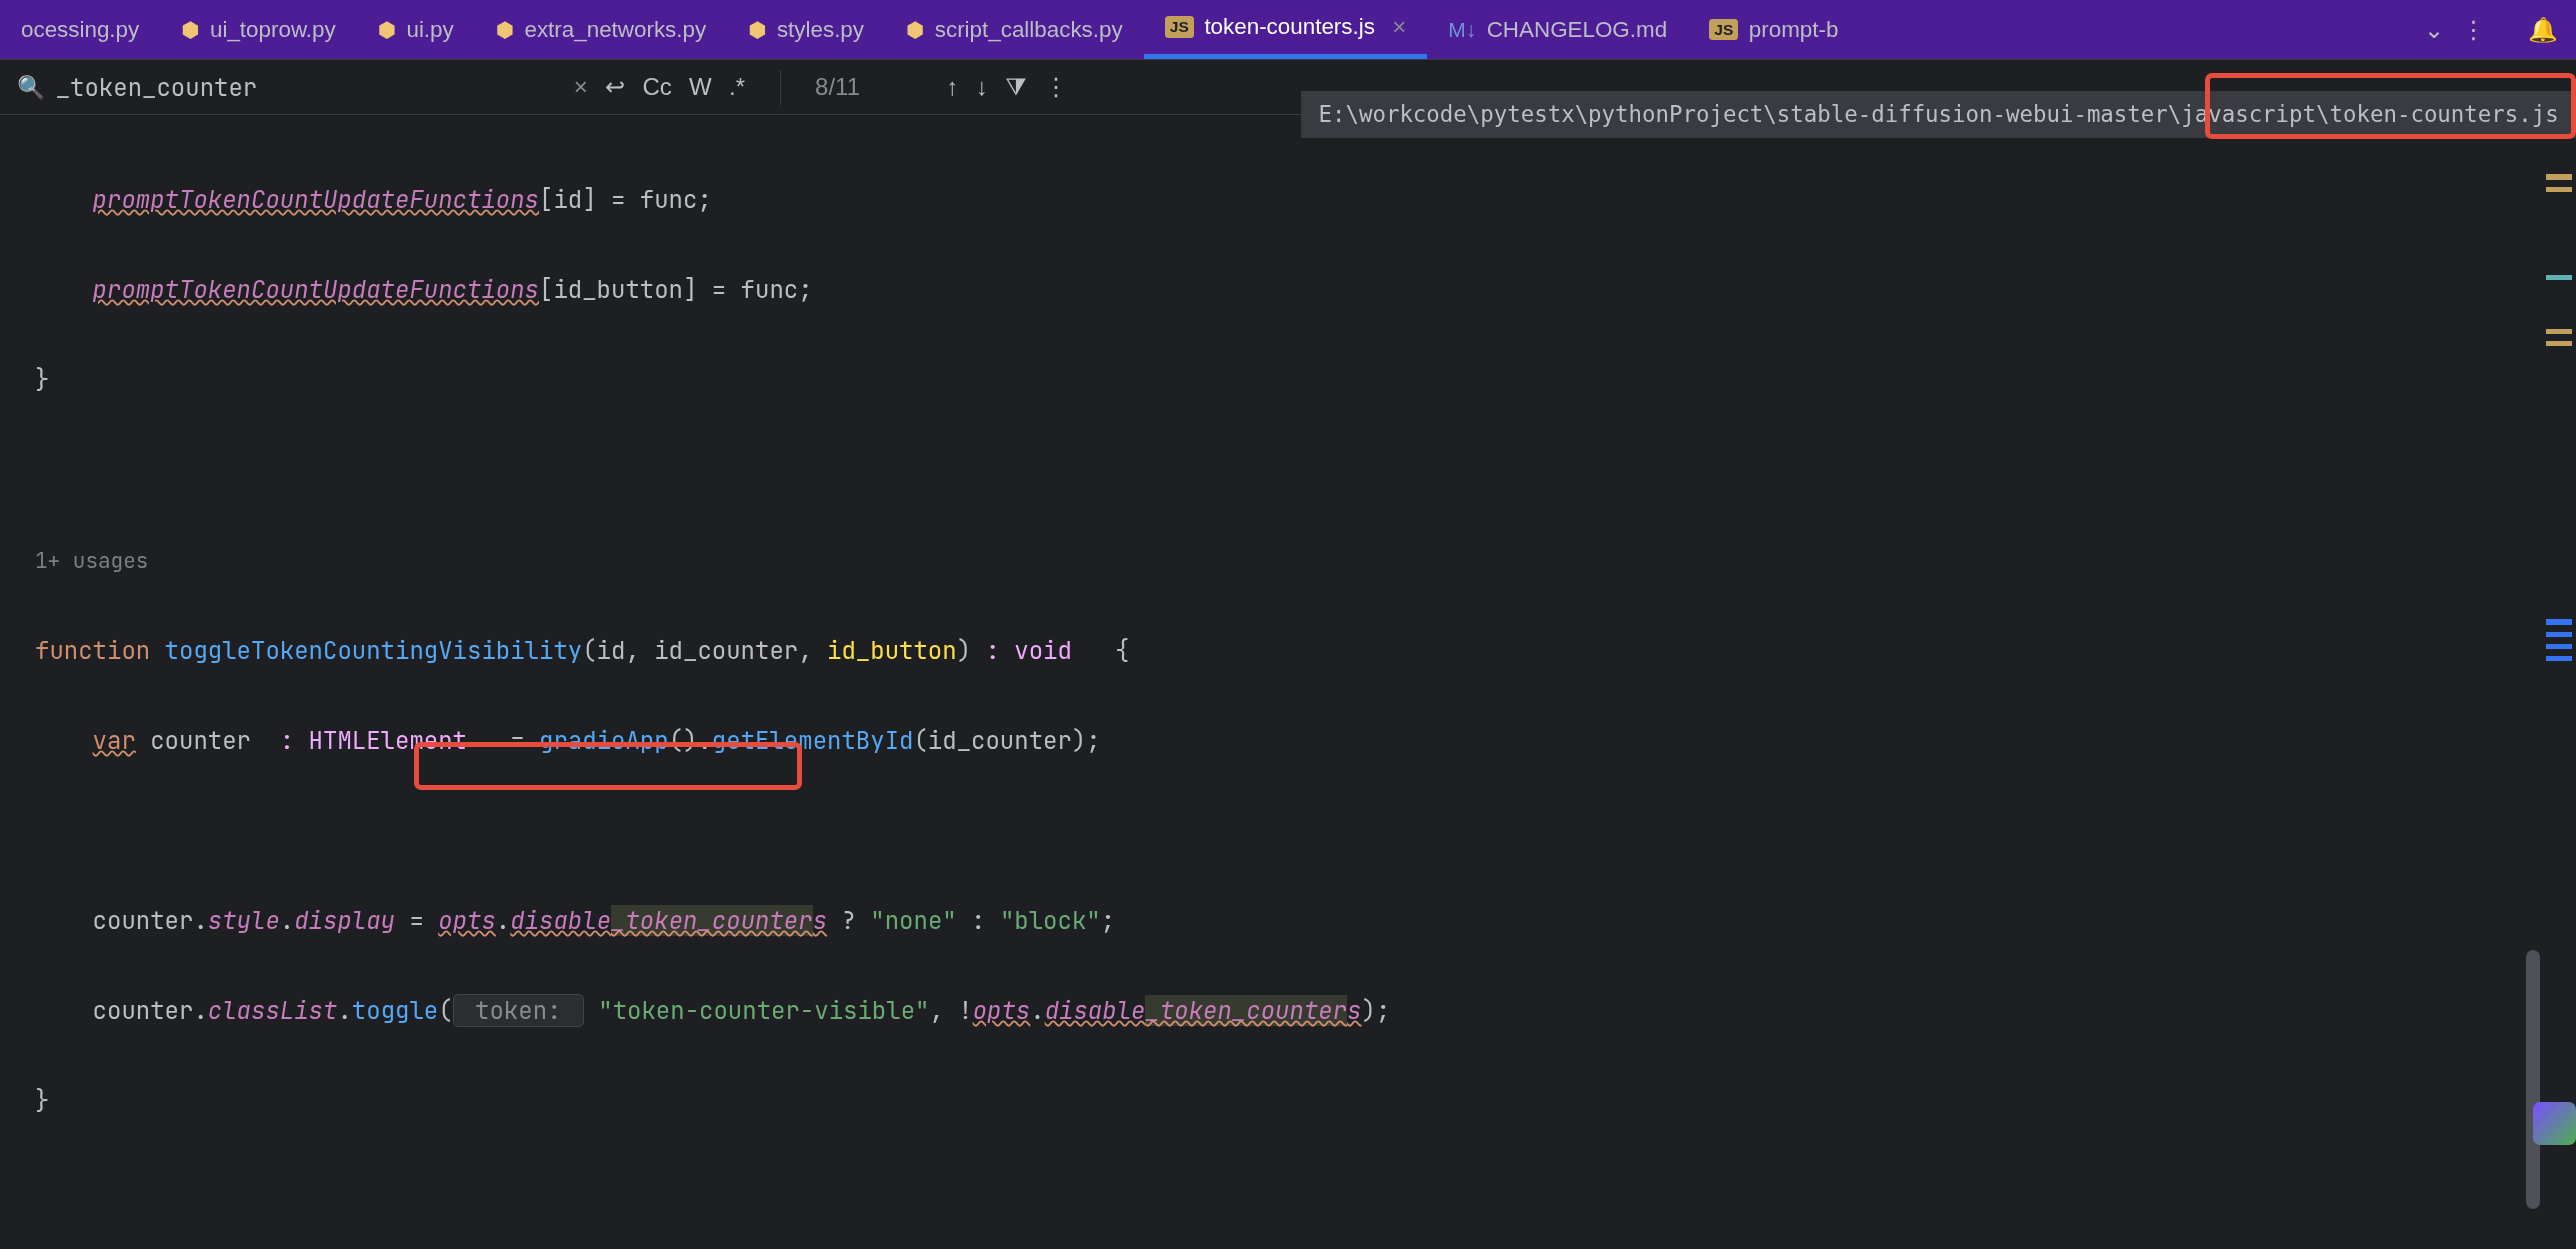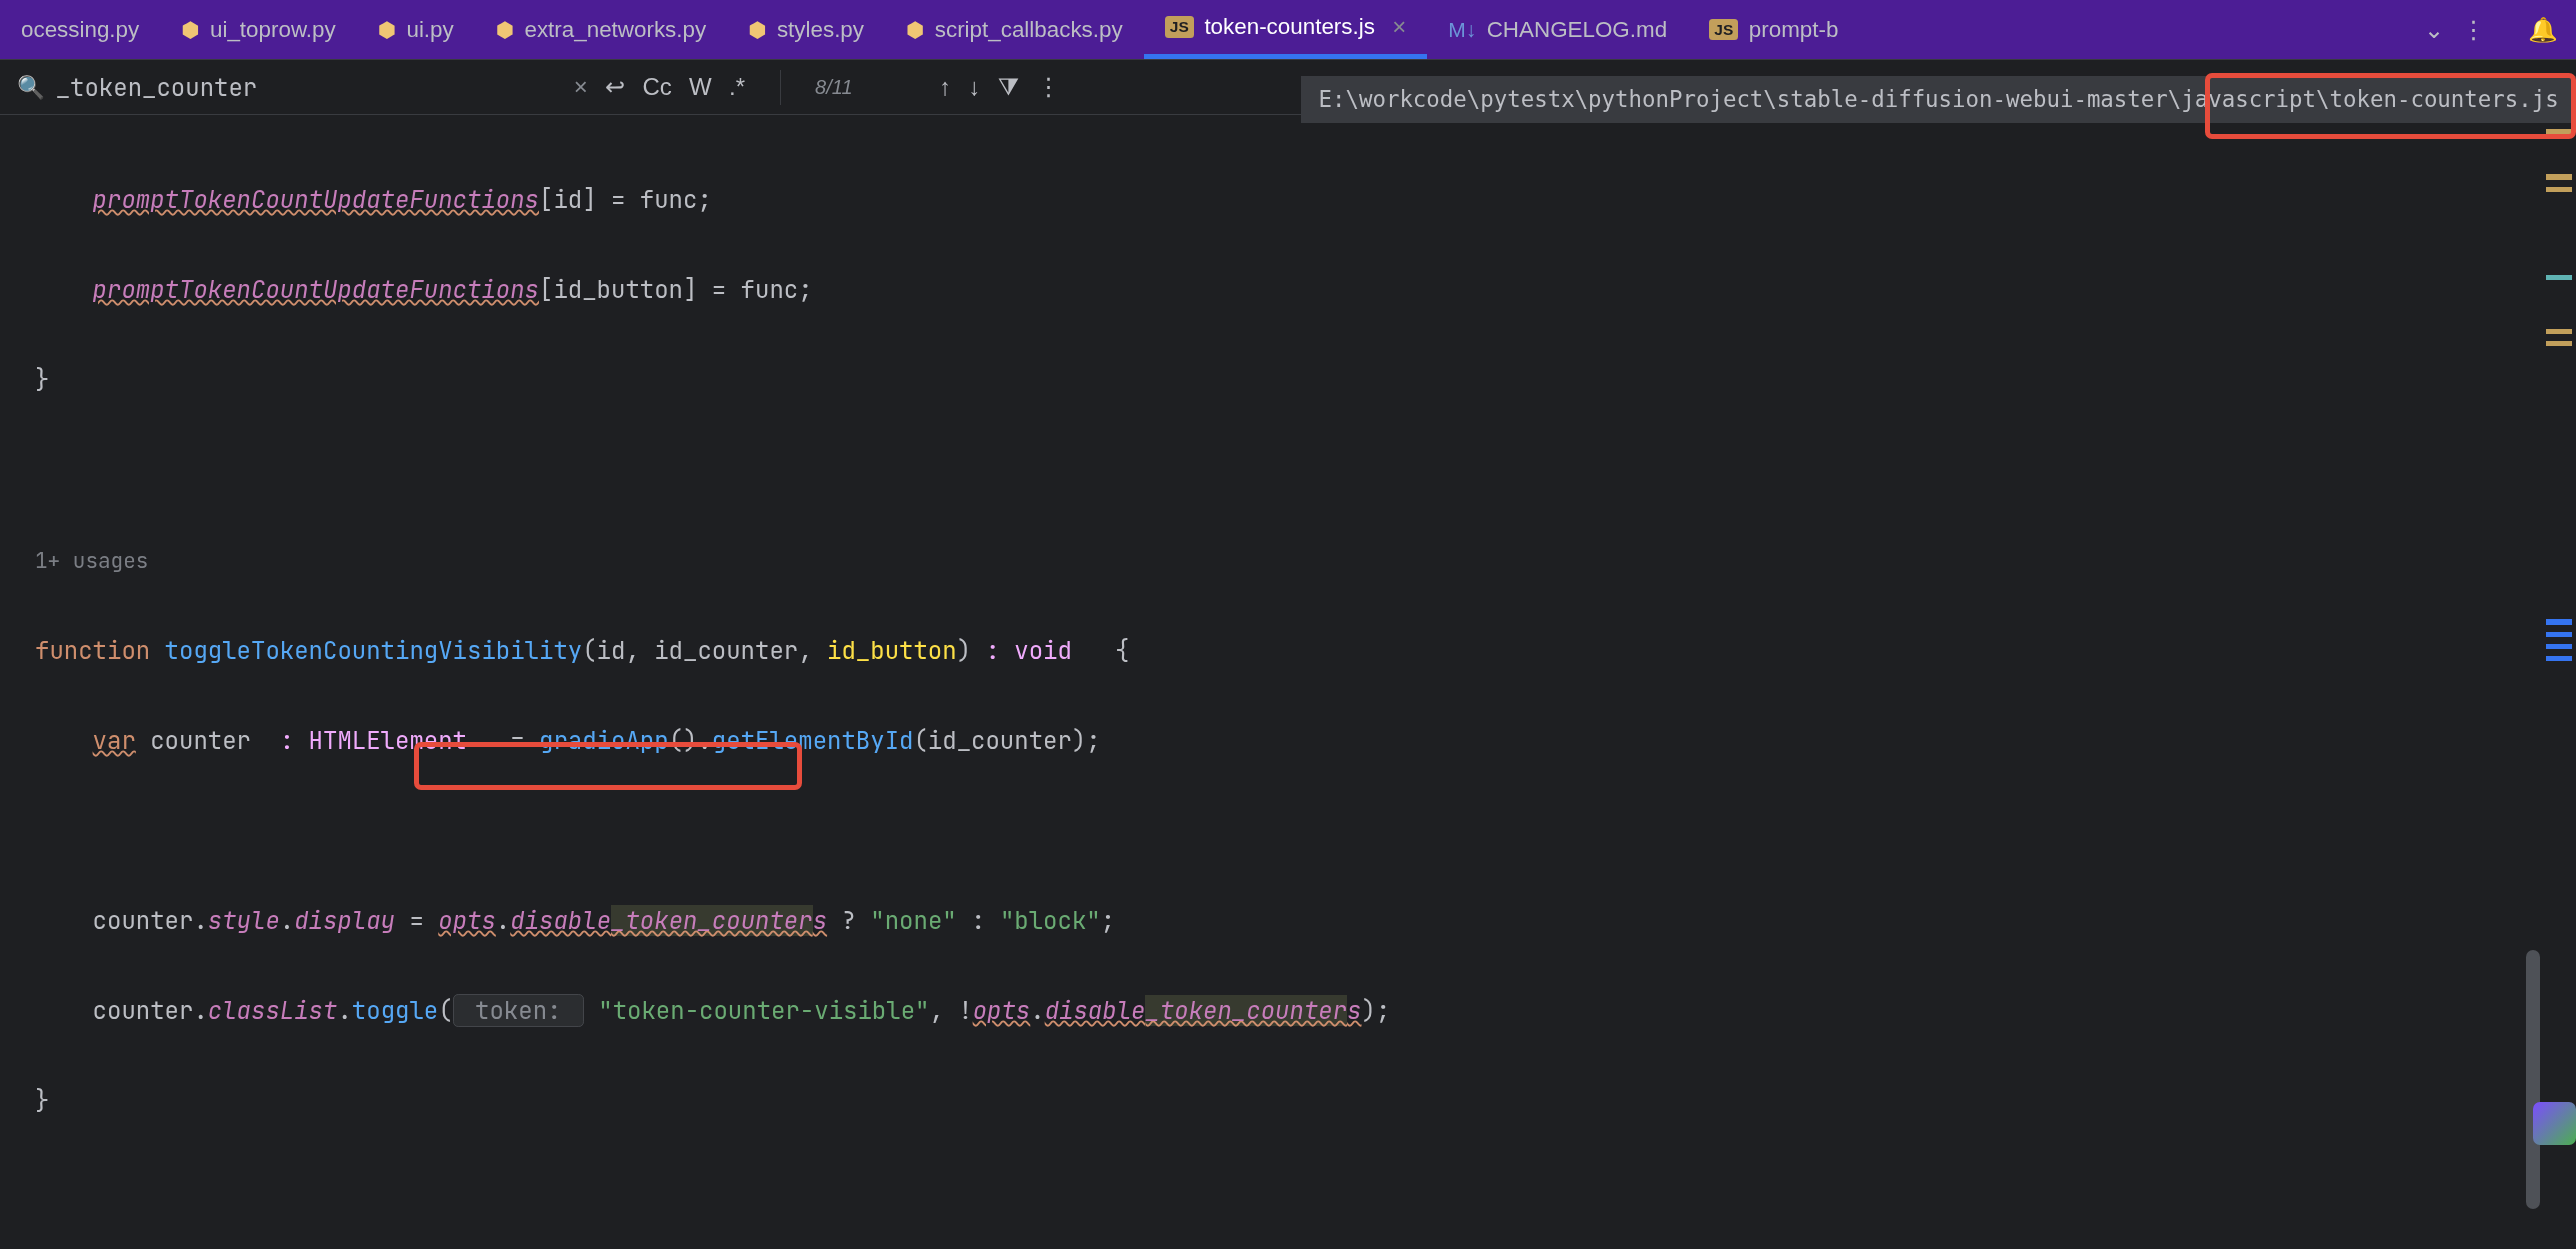--- a/index.html
+++ b/index.html
@@ -79,28 +79,28 @@
 }
 .search-controls {
   display: flex;
   align-items: center;
   gap: 17.3px;
   color: #bcbec4;
   font-size: 24px;
 }
 .search-controls span { cursor: pointer; }
 .search-divider { width: 0.9px; height: 35px; background: #393b40; margin: 0 17.3px; }
-.search-count { color: #868a91; font-size: 20px; font-style: italic; }
+.search-count { color: #868a91; font-size: 24px; }
 .arrow-icon { color: #bcbec4; font-size: 24px; }
 .filter-icon, .more-icon { color: #bcbec4; font-size: 24px; }
 
 .path-tooltip {
   position: absolute;
   right: 0;
-  top: 76px;
+  top: 91px;
   background: #393b40;
   color: #bcbec4;
   padding: 10.4px 17.3px;
   font-size: 22.4px;
   z-index: 10;
   font-family: Consolas, monospace;
 }
 .red-box-path {
   position: absolute;
   right: 0;

